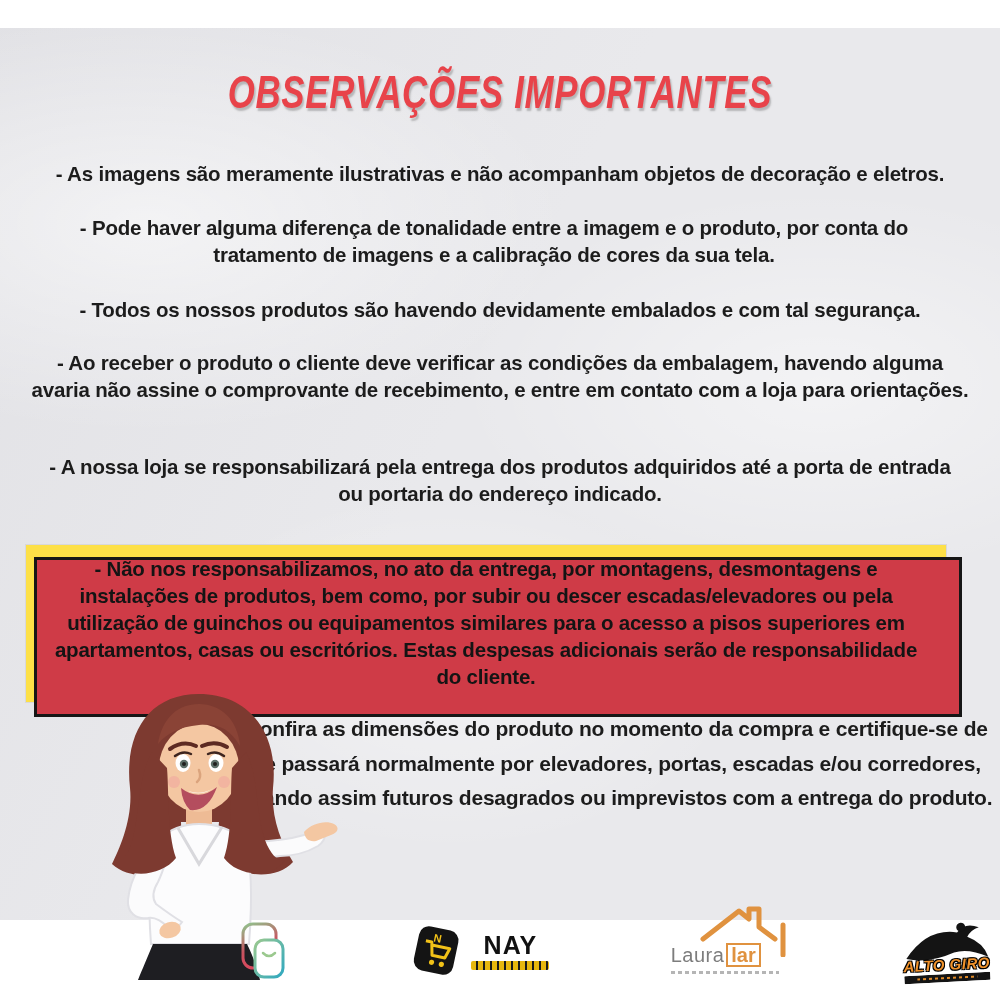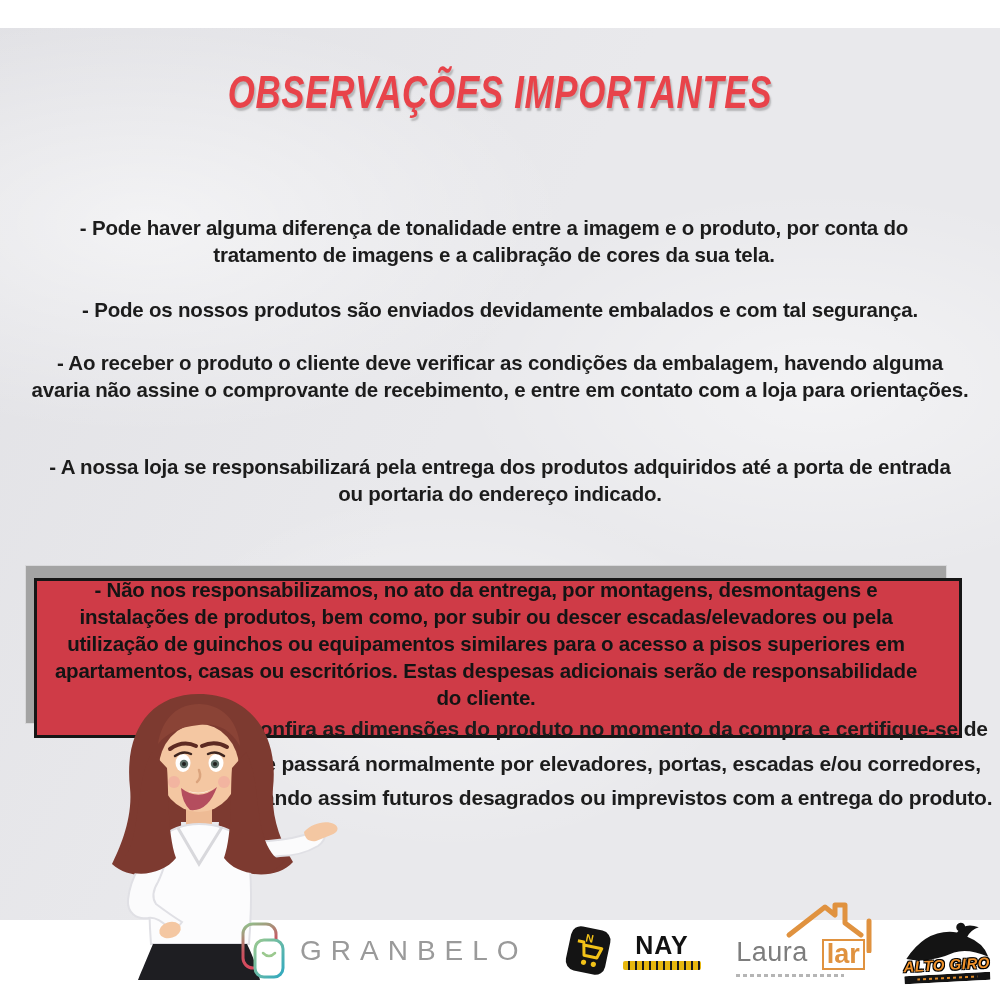--- a/index.html
+++ b/index.html
@@ -36,22 +36,22 @@
     font-weight:bold;color:#1c1c1c;font-size:20.5px;line-height:27px;
     letter-spacing:-0.2px;
   }
   .n1{top:160px;}
   .n2{top:214px;left:39px;width:910px;}
   .n3{top:296px;}
   .n4{top:349px;left:28px;width:944px;}
   .n5{top:453px;left:38px;width:924px;}
 
   .highlight-box{
-    position:absolute;left:25px;top:565px;width:876px;
-    background:#a3a3a3;border:1px solid #d8d8da;
+    position:absolute;left:25px;top:544px;width:876px;
+    background:#fde047;border:1px solid #d8d8da;
     padding:10px 22px 12px 22px;z-index:2;
   }
   .highlight-box::after{
     content:"";position:absolute;z-index:-1;
     left:8px;top:12px;right:-16px;bottom:-15px;
     background:#cf3b47;border:3px solid #161616;
   }
   .highlight-text{
     text-align:center;font-weight:bold;color:#141414;
     font-size:20.5px;line-height:27px;letter-spacing:-0.2px;
@@ -74,23 +74,23 @@
   .granbelo-text{
     font-size:28px;color:#9a9a9a;letter-spacing:9px;font-weight:400;
   }
   .nay-col{display:flex;flex-direction:column;align-items:center;gap:3px;}
   .nay-text{font-size:25px;font-weight:900;color:#111;letter-spacing:1px;line-height:1;}
   .nay-bar{
     width:78px;height:9px;border-radius:2px;
     background:repeating-linear-gradient(90deg,#e7b70e 0 5px,#1a1a1a 5px 7px);
   }
   .laura{position:relative;padding-top:14px;}
-  .laura-row{display:flex;align-items:flex-start;font-size:27px;line-height:1;}
+  .laura-row{display:flex;align-items:center;font-size:20px;line-height:1;}
   .laura-gray{color:#7d7d7d;font-weight:500;letter-spacing:.5px;}
-  .laura-orange{color:#e0923f;font-weight:600;border:2px solid #e0923f;padding:0 3px;margin-left:14px;}
+  .laura-orange{color:#e0923f;font-weight:600;border:2px solid #e0923f;padding:0 3px;margin-left:2px;}
   .laura-roof{position:absolute;right:-14px;top:-24px;}
   .laura-sub{
     width:108px;height:3px;margin-top:4px;
     background:repeating-linear-gradient(90deg,#b5b5b5 0 4px,transparent 4px 7px);
   }
   .alto{display:flex;flex-direction:column;align-items:center;transform:rotate(-3deg);}
   .alto-text{
     font-size:15px;font-weight:900;font-style:italic;color:#f0922b;letter-spacing:.5px;
     text-shadow:1px 1px 0 #000,-1px 1px 0 #000,1px -1px 0 #000,-1px -1px 0 #000;
     line-height:1;margin-top:-4px;
@@ -107,22 +107,23 @@
 
 <div class="stage">
   <div class="strip-top"></div>
   <div class="bg-marble"></div>
   <div class="strip-bottom"></div>
 
   <div class="title-wrap">
     <span class="title">OBSERVAÇÕES IMPORTANTES</span>
   </div>
 
+  <div class="note n1">- As imagens são meramente ilustrativas e não acompanham objetos de decoração e eletros.</div>
   <div class="note n2">- Pode haver alguma diferença de tonalidade entre a imagem e o produto, por conta do tratamento de imagens e a calibração de cores da sua tela.</div>
-  <div class="note n3">- Pode os nossos produtos são enviados devidamente embalados e com tal segurança.</div>
+  <div class="note n3">- Todos os nossos produtos são havendo devidamente embalados e com tal segurança.</div>
   <div class="note n5">- A nossa loja se responsabilizará pela entrega dos produtos adquiridos até a porta de entrada ou portaria do endereço indicado.</div>
   <div class="note n4">- Ao receber o produto o cliente deve verificar as condições da embalagem, havendo alguma avaria não assine o comprovante de recebimento, e entre em contato com a loja para orientações.</div>
 
   <div class="highlight-box">
     <div class="highlight-text">- Não nos responsabilizamos, no ato da entrega, por montagens, desmontagens e instalações de produtos, bem como, por subir ou descer escadas/elevadores ou pela utilização de guinchos ou equipamentos similares para o acesso a pisos superiores em apartamentos, casas ou escritórios. Estas despesas adicionais serão de responsabilidade do cliente.</div>
   </div>
 
   <div class="final-note">- Confira as dimensões do produto no momento da compra e certifique-se de que passará normalmente por elevadores, portas, escadas e/ou corredores, evitando assim futuros desagrados ou imprevistos com a entrega do produto.</div>
 
   <svg class="woman" width="272" height="290" viewBox="0 0 272 290">
@@ -182,21 +183,20 @@
           </linearGradient>
           <linearGradient id="gb2" x1="0" y1="0" x2="1" y2="1">
             <stop offset="0" stop-color="#9bc98f"></stop>
             <stop offset="1" stop-color="#2fa8c0"></stop>
           </linearGradient>
         </defs>
         <rect x="3" y="2" width="33" height="44" rx="10" fill="none" stroke="url(#gb1)" stroke-width="3"></rect>
         <rect x="15" y="18" width="28" height="37" rx="9" fill="#ffffff" stroke="url(#gb2)" stroke-width="3"></rect>
         <path d="M23,31 q6,6 12,0" fill="none" stroke="#9bc98f" stroke-width="2.5" stroke-linecap="round"></path>
       </svg>
-      <span class="granbelo-text">GRANBELO</span>
     </div>
 
     <div class="brand">
       <svg width="50" height="56" viewBox="0 0 50 56">
         <g transform="rotate(12 25 28)">
           <rect x="5" y="5" width="40" height="45" rx="10" fill="#141414"></rect>
         </g>
         <g transform="rotate(12 25 28)">
           <path d="M13,20 h6 l3,13 h13 l3,-10 h-17" fill="none" stroke="#f2c218" stroke-width="3" stroke-linejoin="round"></path>
           <circle cx="23" cy="40" r="2.6" fill="#f2c218"></circle>

